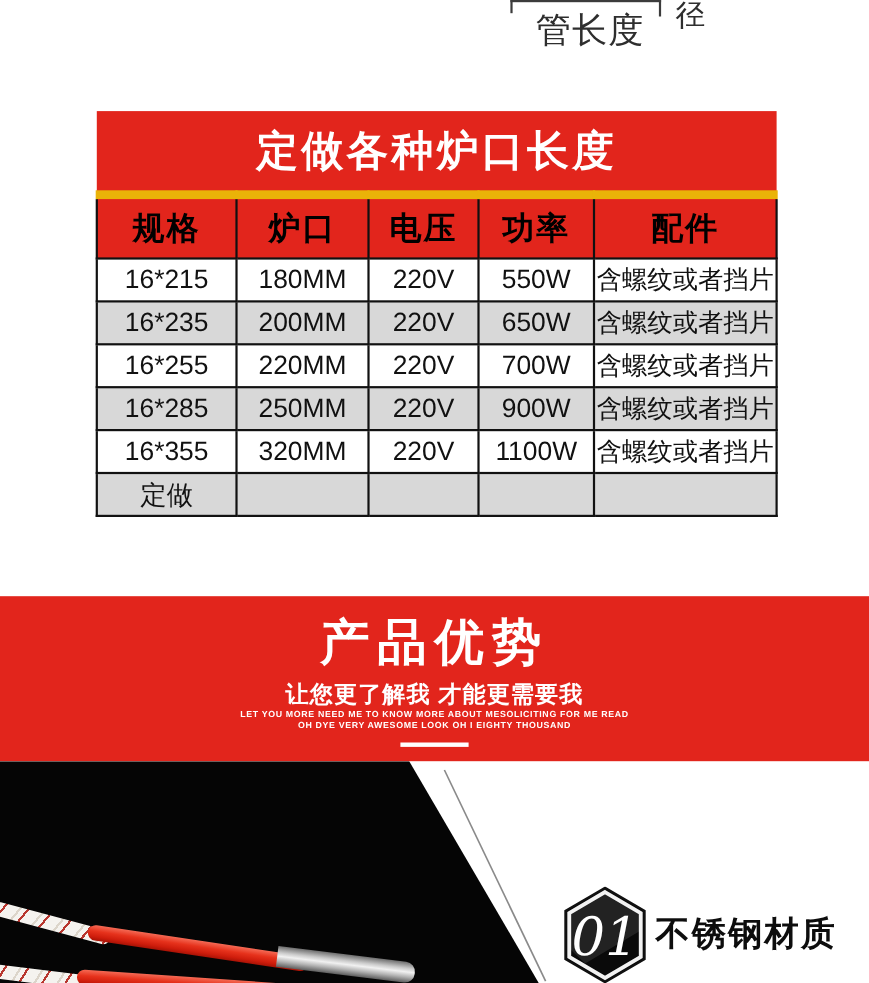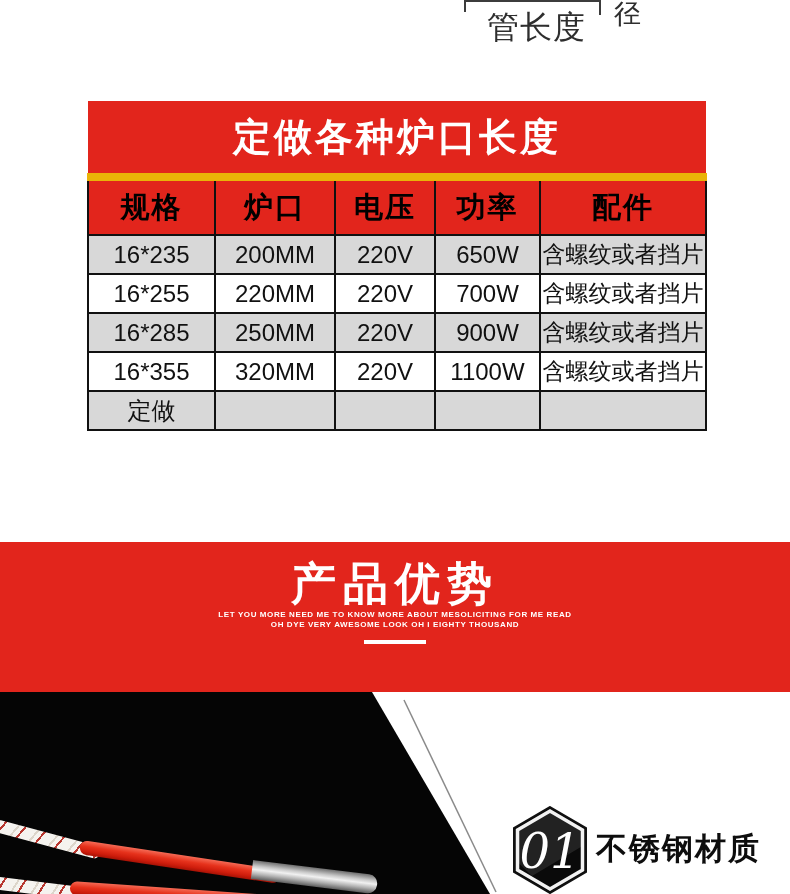--- a/index.html
+++ b/index.html
@@ -107,20 +107,27 @@
     </tr>
     <tr>
       <th>规格</th>
       <th>炉口</th>
       <th>电压</th>
       <th>功率</th>
       <th>配件</th>
     </tr>
   </thead>
   <tbody>
+    <tr>
+      <td>16*215</td>
+      <td>180MM</td>
+      <td>220V</td>
+      <td>550W</td>
+      <td class="acc">含螺纹或者挡片</td>
+    </tr>
     <tr class="alt">
       <td>16*235</td>
       <td>200MM</td>
       <td>220V</td>
       <td>650W</td>
       <td class="acc">含螺纹或者挡片</td>
     </tr>
     <tr>
       <td>16*255</td>
       <td>220MM</td>
@@ -147,20 +154,21 @@
       <td></td>
       <td></td>
       <td></td>
       <td class="acc"></td>
     </tr>
   </tbody>
 </table>
 
 <div class="abs banner">
   <div class="banner-title">产品优势</div>
+  <div class="banner-subtitle">让您更了解我 才能更需要我</div>
   <div class="banner-tagline">
     <div>LET YOU MORE NEED ME TO KNOW MORE ABOUT MESOLICITING FOR ME READ</div>
     <div>OH DYE VERY AWESOME LOOK OH I EIGHTY THOUSAND</div>
   </div>
   <div class="banner-divider"></div>
 </div>
 
 <div class="abs bottom">
   <svg class="backdrop" width="790" height="202" viewBox="0 0 790 202">
     <polygon points="0,0 372,0 490,202 0,202" fill="#050505"></polygon>

